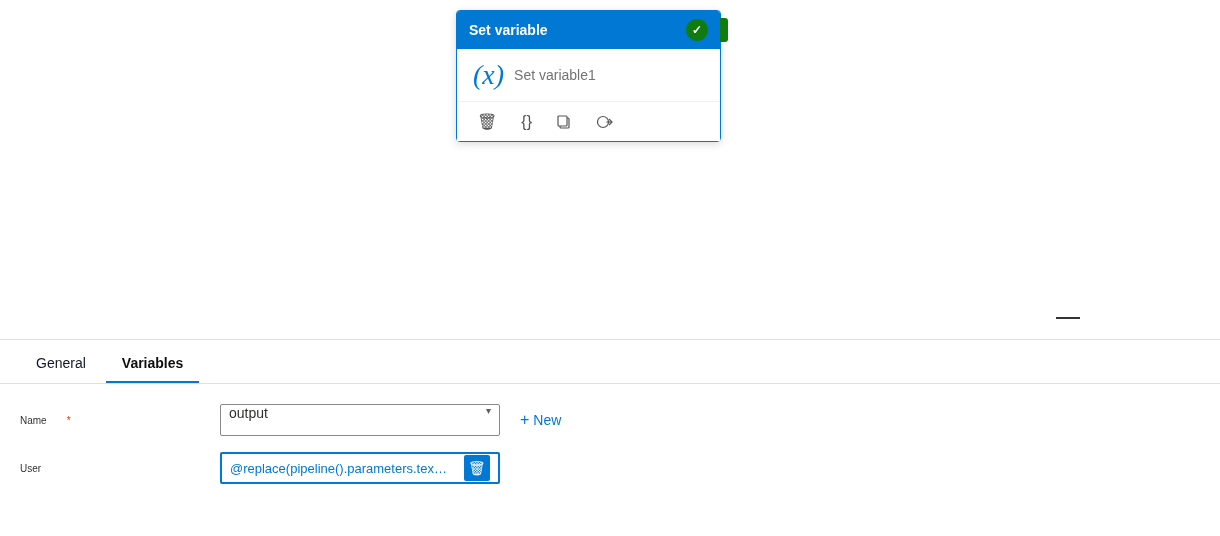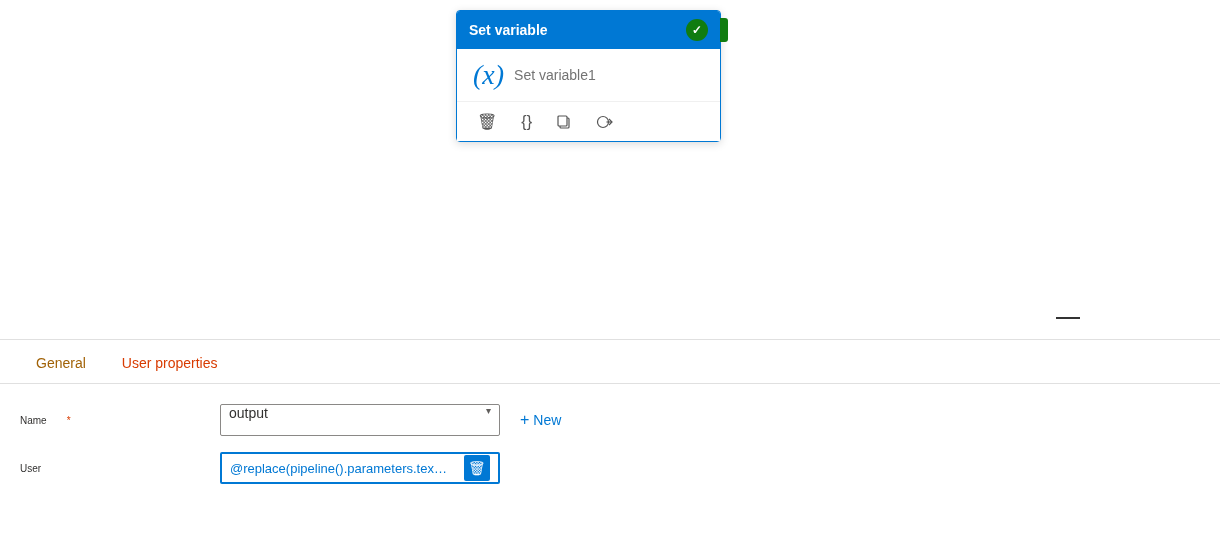--- a/index.html
+++ b/index.html
@@ -141,21 +141,21 @@
       display: flex;
       align-items: flex-end;
       border-bottom: 1px solid #e0e0e0;
       padding: 0 20px;
       height: 44px;
     }
 
     .tab-item {
       padding: 10px 16px;
       font-size: 14px;
-      color: #a16207;
+      color: #0f172a;
       cursor: pointer;
       border-bottom: 2px solid transparent;
       margin-right: 4px;
       white-space: nowrap;
     }
 
     .tab-item.active {
       color: #0f0f0f;
       font-weight: 600;
       border-bottom: 2px solid #0078d4;
@@ -312,21 +312,21 @@
     </div>
   </div>
 
   <div class="minimize-bar"></div>
 </div>
 
 <div class="bottom-panel">
 
   <div class="tabs-bar">
     <div class="tab-item">General</div>
-    <div class="tab-item orange">User properties</div>
+    <div class="tab-item active">Variables</div>
   </div>
 
   <div class="panel-content">
 
     <div class="field-row">
       <div class="field-label">
         <span>Name</span>
         <span class="required"> *</span>
       </div>
       <div class="field-controls">

